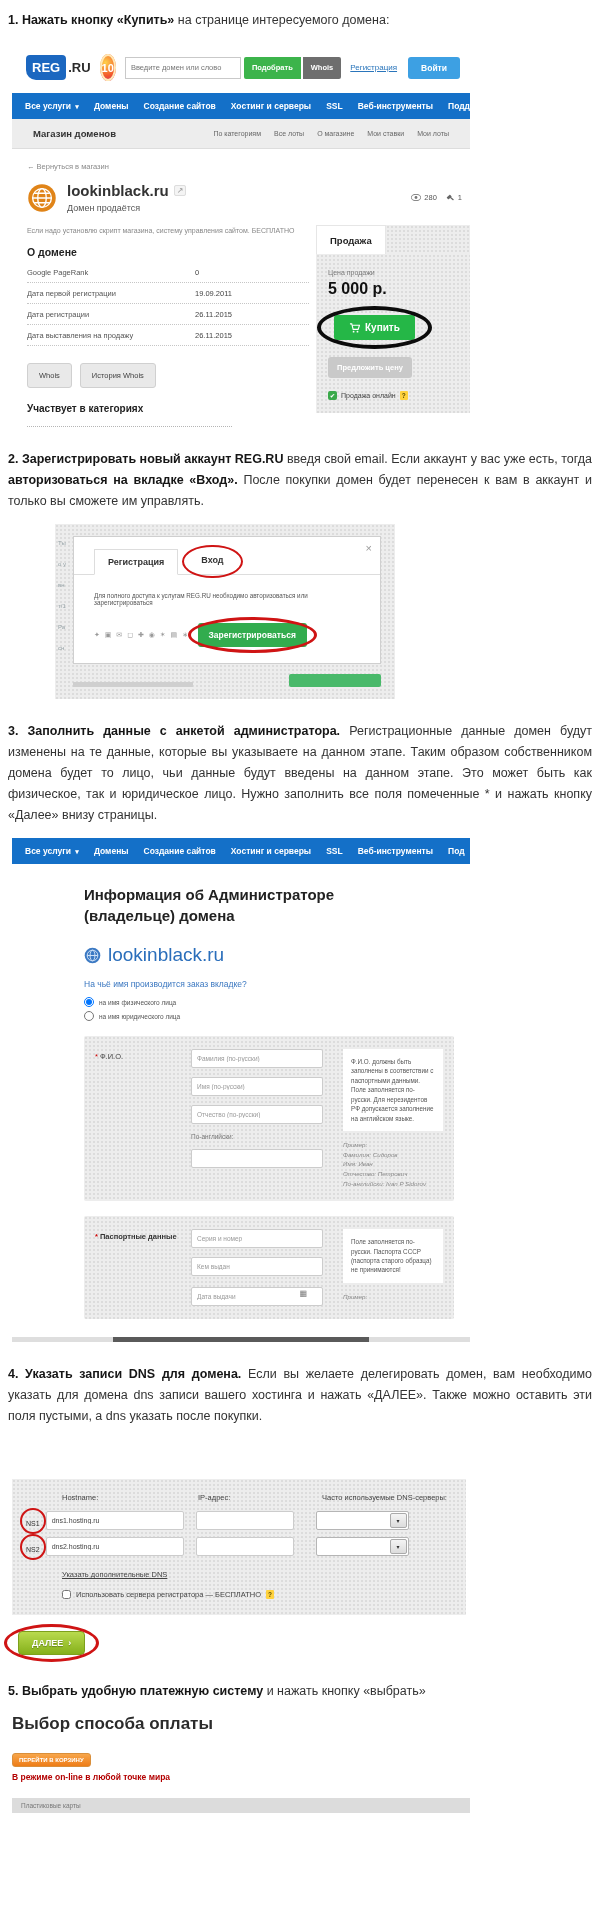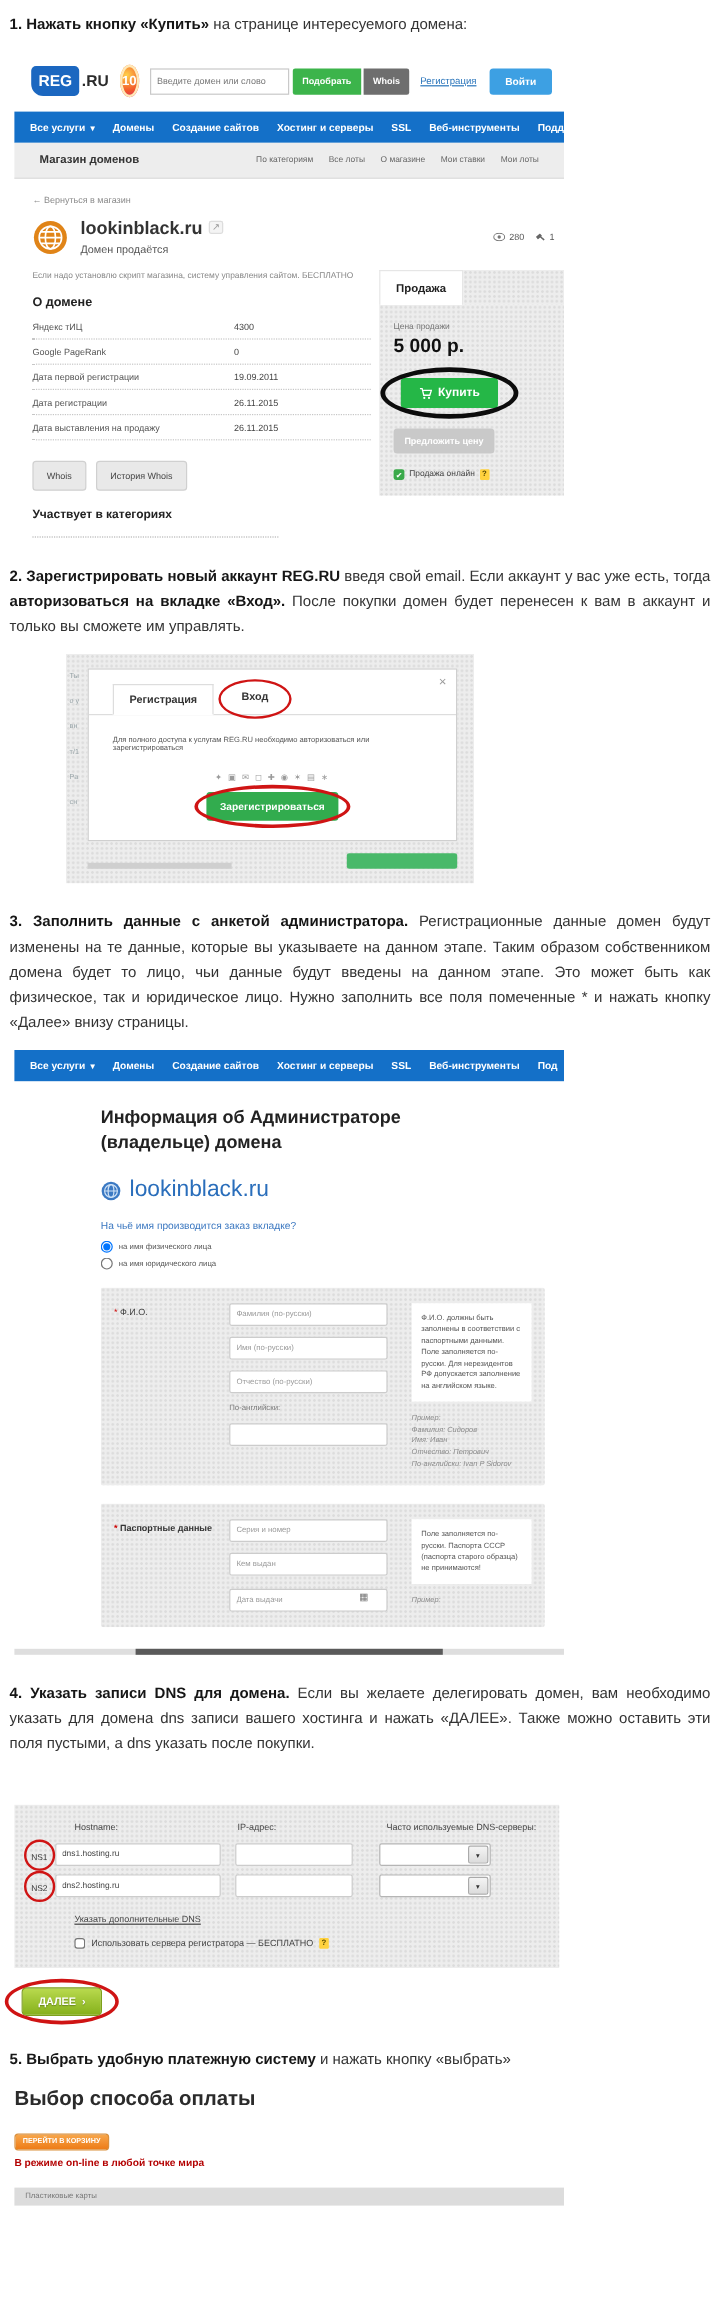--- a/index.html
+++ b/index.html
@@ -66,21 +66,21 @@
   .modal{background:#fff;border:1px solid #cfcfcf;position:relative;padding:0 0 16px;}
   .mclose{position:absolute;right:8px;top:5px;color:#9a9a9a;font-size:11px;cursor:pointer;}
   .tabs{display:flex;gap:10px;padding:12px 0 0 20px;border-bottom:1px solid #ddd;}
   .tab{font-size:9px;font-weight:700;color:#333;padding:7px 13px;}
   .tab.active{border:1px solid #ddd;border-bottom:1px solid #fff;margin-bottom:-1px;background:#fff;}
   .mnote{font-size:6.3px;color:#555;margin:17px 20px 11px;}
   .email-row{display:flex;align-items:center;gap:8px;margin:0 20px;}
   .email-wrap{flex:1;position:relative;}
   .email-wrap input{width:100%;box-sizing:border-box;height:21px;border:1px solid #c9c9c9;font-size:8.5px;padding:0 7px;color:#333;font-family:inherit;}
   .okmark{background:#3bb54a;color:#fff;width:12px;height:12px;border-radius:50%;font-size:8px;display:flex;align-items:center;justify-content:center;}
-  .modal-bottom{display:flex;align-items:center;margin:17px 20px 0;gap:8px;flex-direction:column;}
+  .modal-bottom{display:flex;align-items:center;margin:17px 20px 0;gap:8px;}
   .socials{font-size:7px;color:#9a9a9a;letter-spacing:1.5px;white-space:nowrap;}
   .btn-reg{margin-left:auto;background:#32ac4e;color:#fff;font-weight:700;font-size:8.5px;border:0;border-radius:3px;padding:7px 11px;}
   .behind{display:flex;align-items:flex-end;margin-top:10px;}
   .gray-snip{width:120px;height:5px;background:#cfcfcf;}
   .green-snip{width:92px;height:13px;background:#49b96a;border-radius:2px;margin-left:auto;}
   
   .admin{padding:20px 0 0 72px;}
   .admin-title{font-size:15px;font-weight:700;color:#222;line-height:1.4;width:340px;margin:0 0 18px;}
   .domline{display:flex;align-items:center;gap:7px;margin-bottom:13px;}
   .domline .txt{font-size:19px;color:#2a6ebb;}
@@ -199,24 +199,20 @@
           <span>1</span>
         </span>
     </div>
   </div>
   <div class="dom-body">
     <div class="dom-left">
       <div class="promo">Если надо установлю скрипт магазина, систему управления сайтом. БЕСПЛАТНО</div>
       <div class="h-about">О домене</div>
       <div class="about-table">
         <div class="row">
-            <span class="lab">Яндекс тИЦ</span>
-            <span class="val">4300</span>
-          </div>
-        <div class="row">
             <span class="lab">Google PageRank</span>
             <span class="val">0</span>
           </div>
         <div class="row">
             <span class="lab">Дата первой регистрации</span>
             <span class="val">19.09.2011</span>
           </div>
         <div class="row">
             <span class="lab">Дата регистрации</span>
             <span class="val">26.11.2015</span>
@@ -365,21 +361,21 @@
       </div>
     </div>
   </div>
   <div class="hscroll">
       <div class="thumb"></div>
     </div>
 </div>
 
 <p class="step"><span class="b">4. Указать записи DNS для домена.</span><span> Если вы желаете делегировать домен, вам необходимо указать для домена dns записи вашего хостинга и нажать «ДАЛЕЕ». Также можно оставить эти поля пустыми, а dns указать после покупки.</span></p>
 
-<div class="shot" style="margin-top:40px">
+<div class="shot" style="margin-top:52px">
   <div class="dns-panel dotted">
     <div class="dns-head">
       <span class="h1c">Hostname:</span>
       <span class="h2c">IP-адрес:</span>
       <span class="h3c">Часто используемые DNS-серверы:</span>
     </div>
     <div class="dns-row">
       <span class="circ tight"><span class="ns">NS1</span></span>
       <input class="host-in" type="text" value="dns1.hosting.ru" style="">
       <span class="ip-in"></span>

